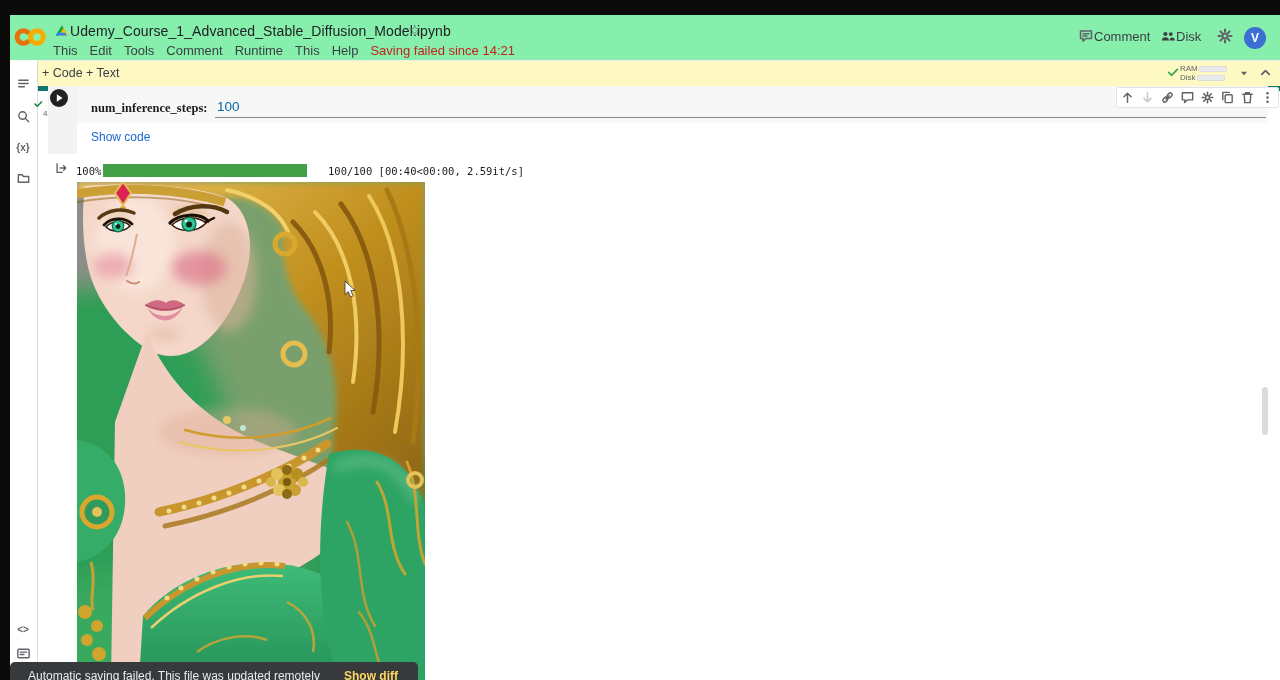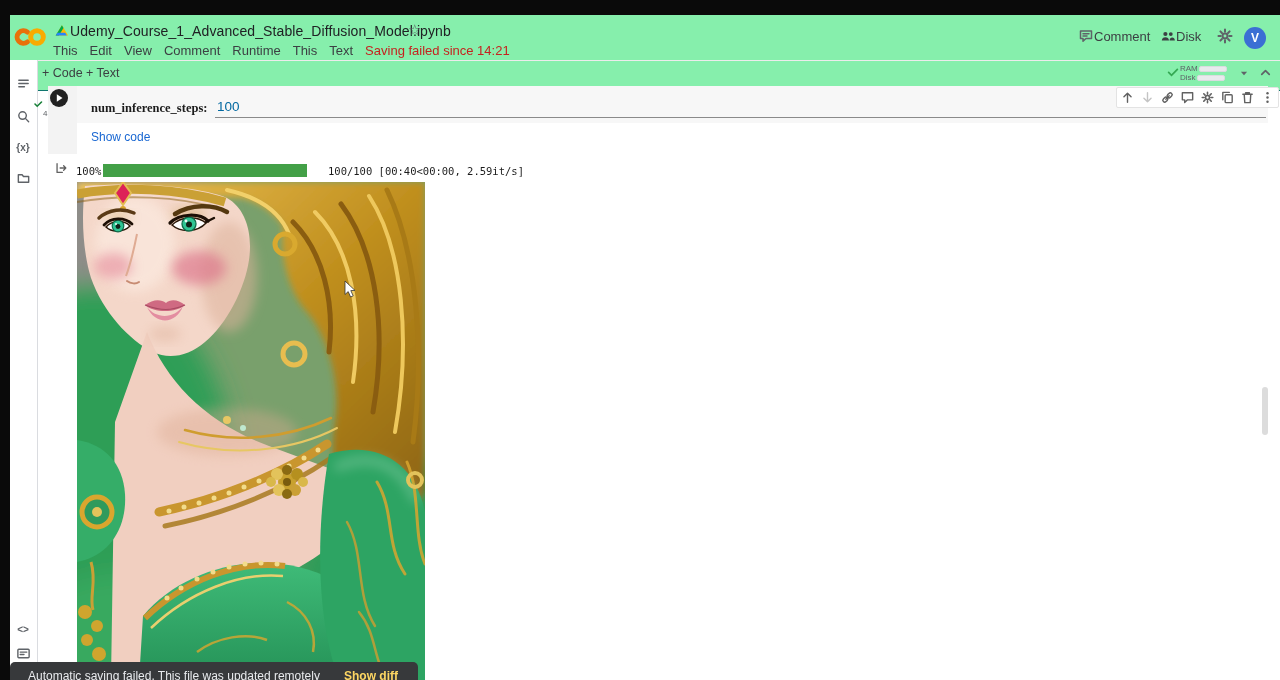--- a/index.html
+++ b/index.html
@@ -13,22 +13,22 @@
   
   .title{font-size:14px;color:#202124;letter-spacing:.1px}
   .star{font-size:15px;color:#5f6368}
   .menu-row{display:flex;align-items:center;font-size:13px;color:#3c4043}
   .menu-item{padding:0 6px;cursor:pointer}
   .save-status{margin-left:6px;color:#c5221f}
   .hbtn{display:flex;align-items:center;font-size:13px;color:#3c4043;cursor:pointer}
   .avatar{width:22px;height:22px;border-radius:50%;background:#3b6fd4;color:#fff;font-size:12px;
           display:flex;align-items:center;justify-content:center;font-weight:bold}
   
-  .toolbar{position:absolute;left:0;top:45px;width:100%;height:31px;background:#86efac;
-           border-top:1px solid #ececec;border-bottom:1px solid #0f766e;box-sizing:border-box}
+  .toolbar{position:absolute;left:0;top:45px;width:100%;height:31px;background:#fef9c3;
+           border-top:1px solid #ececec;border-bottom:5px solid #0f766e;box-sizing:border-box}
   .addbtn{font-size:12.5px;color:#3c4043;cursor:pointer}
   .ramdisk{font-size:8px;color:#5f6368;line-height:9px}
   .rd-row{display:flex;align-items:center;gap:1px}
   .bar{width:26px;height:4px;background:#e8eaed;border:1px solid #dadce0;border-radius:2px}
   
   .sidebar{position:absolute;left:0;top:45px;width:28px;height:620px;background:#fff;border-right:1px solid #dadce0;box-sizing:border-box}
   .side-ic{position:absolute;left:5px;width:16px;height:16px;cursor:pointer;color:#5f6368;
            font-size:10px;font-weight:bold;display:flex;align-items:center;justify-content:center}
   
   .gutter{position:absolute;left:38px;top:71px;width:29px;height:68px;background:#f3f3f3}
@@ -74,25 +74,25 @@
         <polygon points="6.9,1.3 0.7,11.6 3.9,11.6 8.5,4.0" fill="#00ac47"></polygon>
         <polygon points="2.4,8.8 10.2,8.8 11.9,11.6 0.7,11.6" fill="#2684fc"></polygon>
       </svg>
     </div>
     <div class="abs title" style="left:60px;top:8px">Udemy_Course_1_Advanced_Stable_Diffusion_Model.ipynb</div>
     <div class="abs star" style="left:398px;top:6px">☆</div>
 
     <div class="abs menu-row" style="left:37px;top:26px;height:18px">
       <span class="menu-item">This</span>
       <span class="menu-item">Edit</span>
-      <span class="menu-item">View</span>
+      <span class="menu-item">Tools</span>
       <span class="menu-item">Comment</span>
       <span class="menu-item">Runtime</span>
       <span class="menu-item">This</span>
-      <span class="menu-item">Text</span>
+      <span class="menu-item">Help</span>
       <span class="save-status">Saving failed since 14:21</span>
     </div>
 
     <div class="abs hbtn" style="left:1068px;top:13px">
       <span>
         <svg class="ic" width="16" height="16" viewBox="0 0 16 16">
           <path d="M2.5 3h11v7.5H8l-3 2.8v-2.8H2.5z"></path>
             <path d="M5 5.8h6M5 8h4"></path>
         </svg>
       </span>

